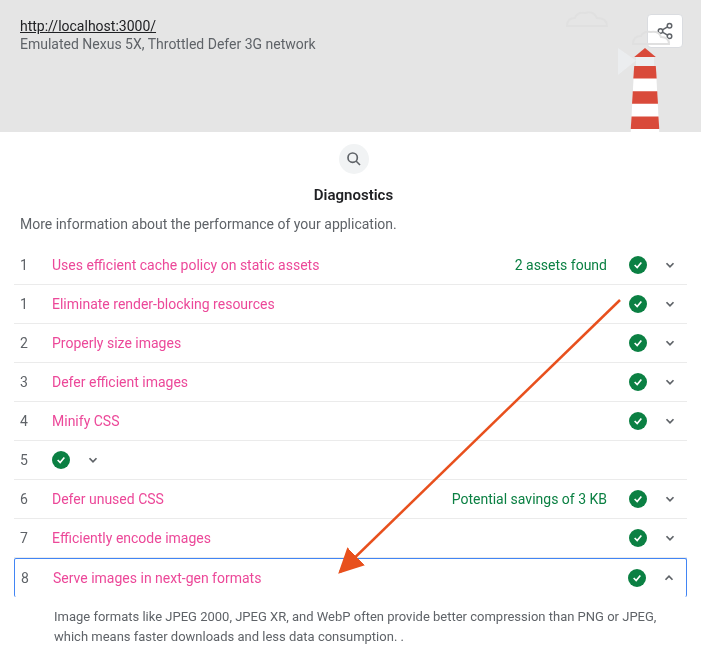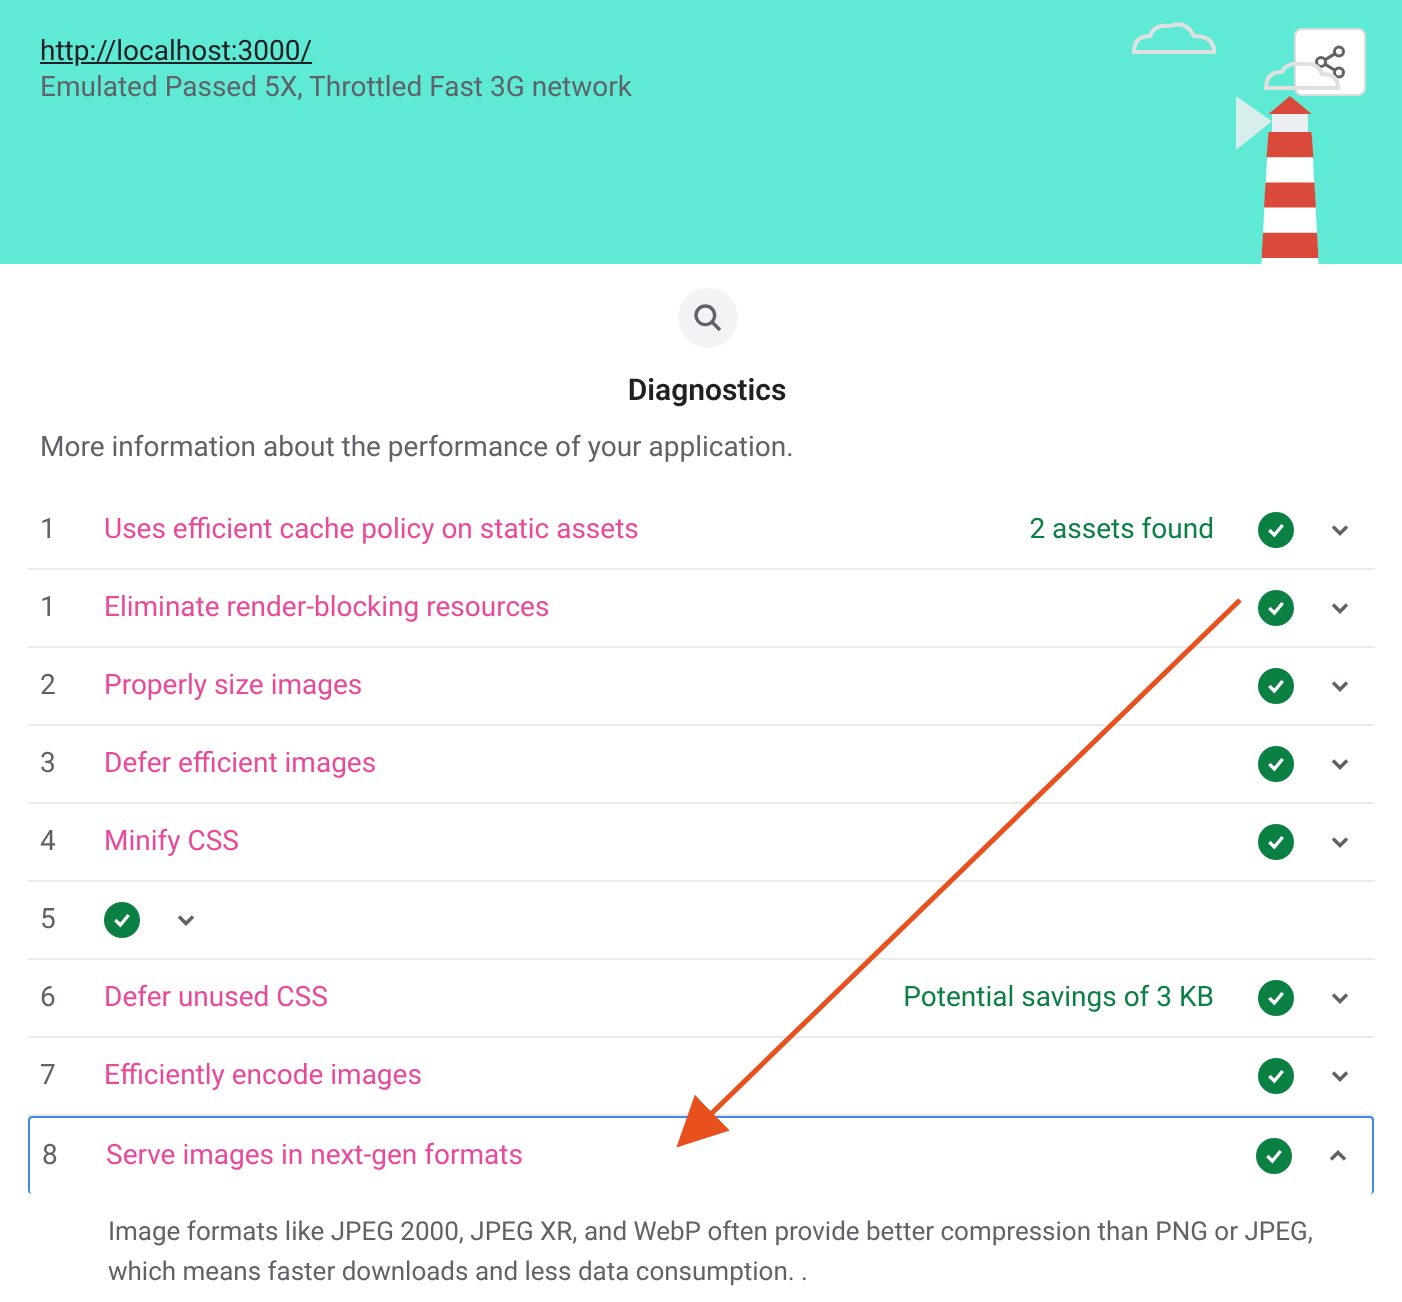--- a/index.html
+++ b/index.html
@@ -5,21 +5,21 @@
   * { box-sizing: border-box; margin: 0; padding: 0; }
   body {
     font-family: -apple-system, BlinkMacSystemFont, "Segoe UI", Roboto, Arial, sans-serif;
     background: #fff;
     width: 701px;
     height: 651px;
     overflow: hidden;
     position: relative;
   }
   .header {
-    background: #5eead4;
+    background: #e5e5e5;
     padding: 18px 20px 80px 20px;
     position: relative;
   }
   .url {
     font-size: 14px;
     color: #202124;
     text-decoration: underline;
   }
   .emulation {
     font-size: 14px;
@@ -164,21 +164,21 @@
     width: 701px;
     height: 651px;
     pointer-events: none;
   }
 </style>
 </head>
 <body>
 
 <div class="header">
   <div class="url">http://localhost:3000/</div>
-  <div class="emulation">Emulated Passed 5X, Throttled Fast 3G network</div>
+  <div class="emulation">Emulated Nexus 5X, Throttled Defer 3G network</div>
   <div class="share-btn">
     <svg width="18" height="18" viewBox="0 0 24 24" fill="none" stroke="#5f6368" stroke-width="2">
       <circle cx="18" cy="5" r="3"></circle>
         <circle cx="6" cy="12" r="3"></circle>
         <circle cx="18" cy="19" r="3"></circle>
       <line x1="8.6" y1="10.6" x2="15.4" y2="6.4"></line>
         <line x1="8.6" y1="13.4" x2="15.4" y2="17.6"></line>
     </svg>
   </div>
   <svg class="clouds cloud1" width="50" height="22" viewBox="0 0 50 22">

